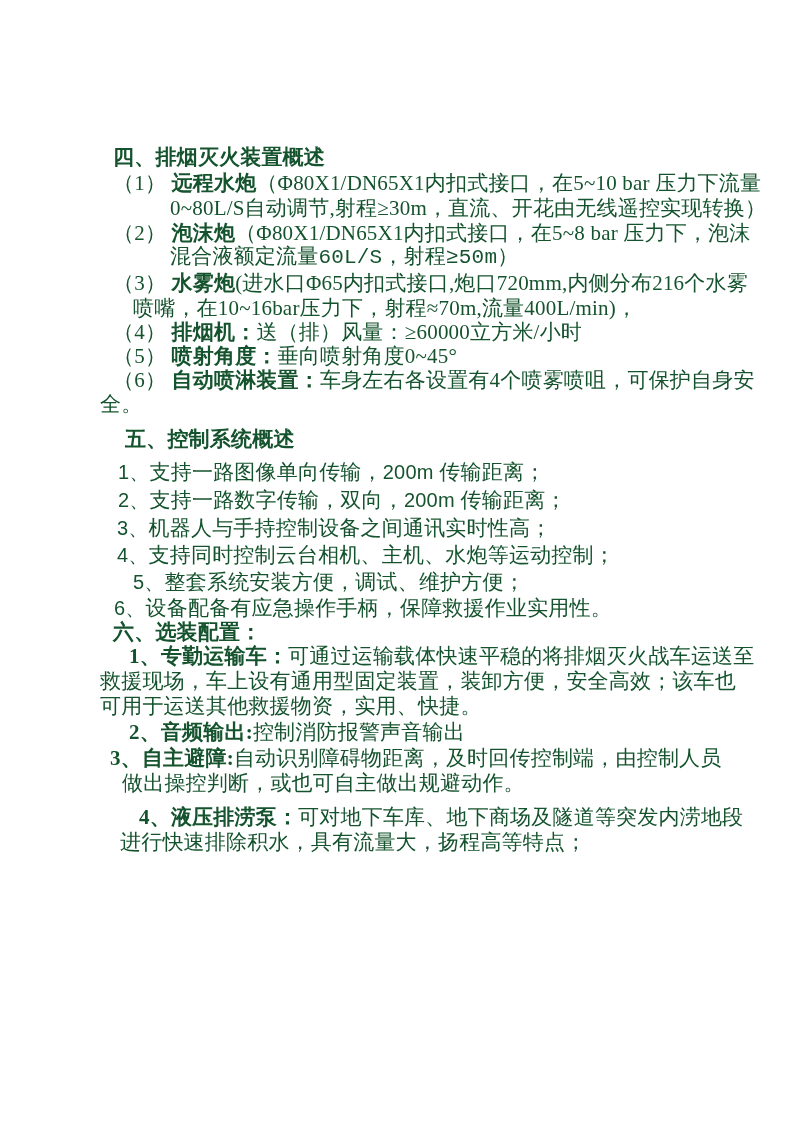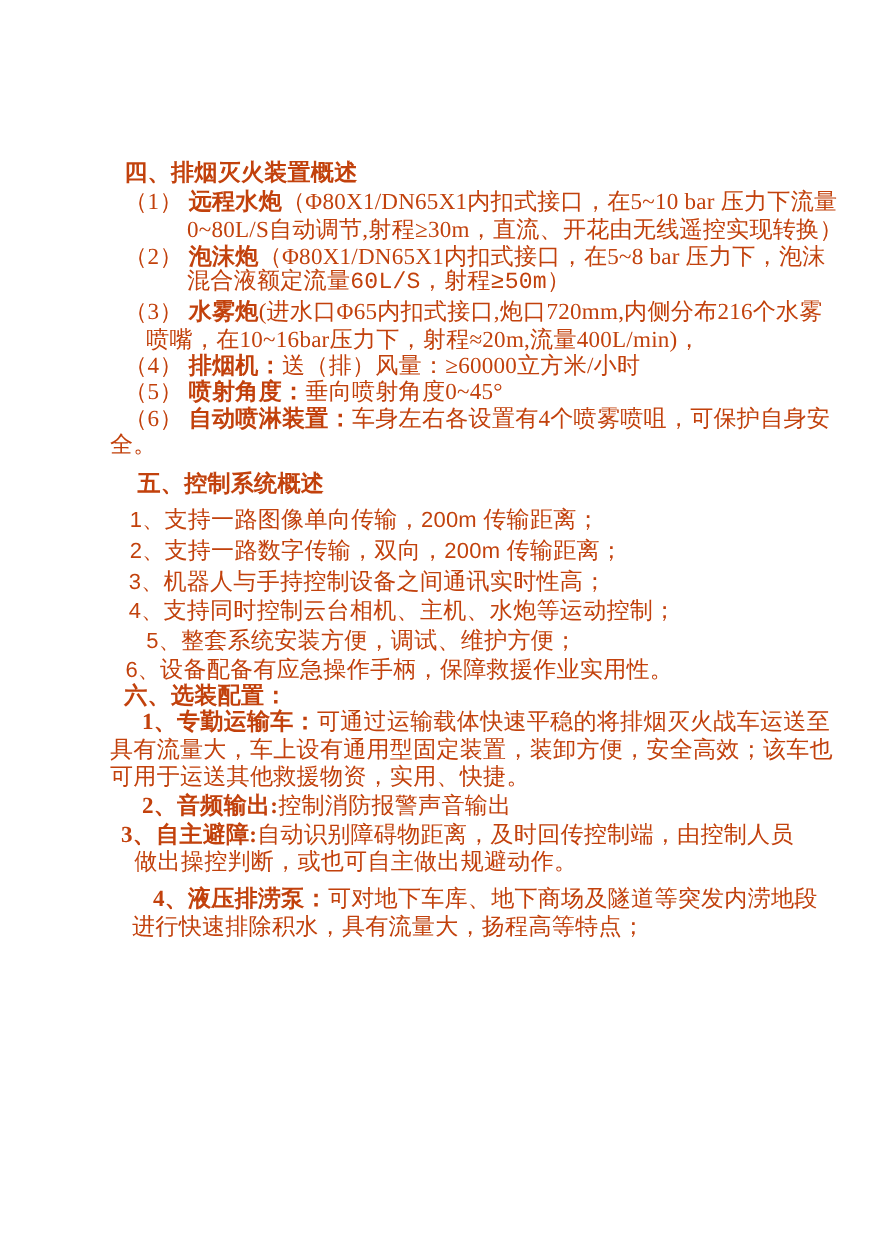--- a/index.html
+++ b/index.html
@@ -4,21 +4,21 @@
 <style>
   html,body{margin:0;padding:0;background:#e8e8e8;}
   .page{
     position:relative;
     width:800px;
     height:1131px;
     margin:0 auto;
     background:#ffffff;
     overflow:hidden;
     font-family:"Liberation Serif","DejaVu Serif",serif;
-    color:#c2410c;
+    color:#14532d;
   }
   .line{
     position:absolute;
     white-space:nowrap;
     font-size:21px;
     line-height:24px;
     letter-spacing:0.2px;
   }
   .line .b{font-weight:bold;}
   .line .sans{
@@ -30,35 +30,35 @@
 <body>
 
 <div class="page">
   <div id="doc">
       <div class="line" style="top: 145px; left: 113px;"><span class="b">四、排烟灭火装置概述</span></div>
       <div class="line" style="top: 171px; left: 113px;"><span>（1） </span><span class="b">远程水炮</span><span>（Φ80X1/DN65X1内扣式接口，在5~10 bar 压力下流量</span></div>
       <div class="line" style="top: 196px; left: 170px;"><span>0~80L/S自动调节,射程≥30m，直流、开花由无线遥控实现转换）</span></div>
       <div class="line" style="top: 221px; left: 113px;"><span>（2） </span><span class="b">泡沫炮</span><span>（Φ80X1/DN65X1内扣式接口，在5~8 bar 压力下，泡沫</span></div>
       <div class="line" style="top: 246px; left: 170px; font-family: Liberation Mono, monospace;"><span>混合液额定流量60L/S，射程≥50m）</span></div>
       <div class="line" style="top: 271px; left: 113px;"><span>（3） </span><span class="b">水雾炮</span><span>(进水口Φ65内扣式接口,炮口720mm,内侧分布216个水雾</span></div>
-      <div class="line" style="top: 296px; left: 133px;"><span>喷嘴，在10~16bar压力下，射程≈20m,流量400L/min)，</span></div>
+      <div class="line" style="top: 296px; left: 133px;"><span>喷嘴，在10~16bar压力下，射程≈70m,流量400L/min)，</span></div>
       <div class="line" style="top: 320px; left: 113px; text-align: center;"><span>（4） </span><span class="b">排烟机：</span><span>送（排）风量：≥60000立方米/小时</span></div>
       <div class="line" style="top: 344px; left: 113px;"><span>（5） </span><span class="b">喷射角度：</span><span>垂向喷射角度0~45°</span></div>
       <div class="line" style="top: 368px; left: 113px;"><span>（6） </span><span class="b">自动喷淋装置：</span><span>车身左右各设置有4个喷雾喷咀，可保护自身安</span></div>
       <div class="line" style="top: 392px; left: 100px;"><span>全。</span></div>
       <div class="line" style="top: 427px; left: 125px;"><span class="b">五、控制系统概述</span></div>
       <div class="line" style="top: 460px; left: 118px;"><span class="sans">1、</span><span>支持一路图像单向传输，</span><span class="sans">200m </span><span>传输距离；</span></div>
       <div class="line" style="top: 488px; left: 118px;"><span class="sans">2、</span><span>支持一路数字传输，双向，</span><span class="sans">200m </span><span>传输距离；</span></div>
       <div class="line" style="top: 516px; left: 117px;"><span class="sans">3、</span><span>机器人与手持控制设备之间通讯实时性高；</span></div>
       <div class="line" style="top: 543px; left: 117px;"><span class="sans">4、</span><span>支持同时控制云台相机、主机、水炮等运动控制；</span></div>
       <div class="line" style="top: 570px; left: 116px; margin-left: 17px;"><span class="sans">5、</span><span>整套系统安装方便，调试、维护方便；</span></div>
       <div class="line" style="top: 596px; left: 114px;"><span class="sans">6、</span><span>设备配备有应急操作手柄，保障救援作业实用性。</span></div>
       <div class="line" style="top: 620px; left: 113px;"><span class="b">六、选装配置：</span></div>
       <div class="line" style="top: 644px; left: 129px;"><span class="b">1、专勤运输车：</span><span>可通过运输载体快速平稳的将排烟灭火战车运送至</span></div>
-      <div class="line" style="top: 669px; left: 100px;"><span>具有流量大，车上设有通用型固定装置，装卸方便，安全高效；该车也</span></div>
+      <div class="line" style="top: 669px; left: 100px;"><span>救援现场，车上设有通用型固定装置，装卸方便，安全高效；该车也</span></div>
       <div class="line" style="top: 694px; left: 100px;"><span>可用于运送其他救援物资，实用、快捷。</span></div>
       <div class="line" style="top: 720px; left: 129px;"><span class="b">2、音频输出:</span><span>控制消防报警声音输出</span></div>
       <div class="line" style="top: 746px; left: 110px;"><span class="b">3、自主避障:</span><span>自动识别障碍物距离，及时回传控制端，由控制人员</span></div>
       <div class="line" style="top: 771px; left: 122px;"><span>做出操控判断，或也可自主做出规避动作。</span></div>
       <div class="line" style="top: 805px; left: 139px;"><span class="b">4、液压排涝泵：</span><span>可对地下车库、地下商场及隧道等突发内涝地段</span></div>
       <div class="line" style="top: 830px; left: 120px; text-align: center;"><span>进行快速排除积水，具有流量大，扬程高等特点；</span></div>
     </div>
 </div>
 
 </body></html>

